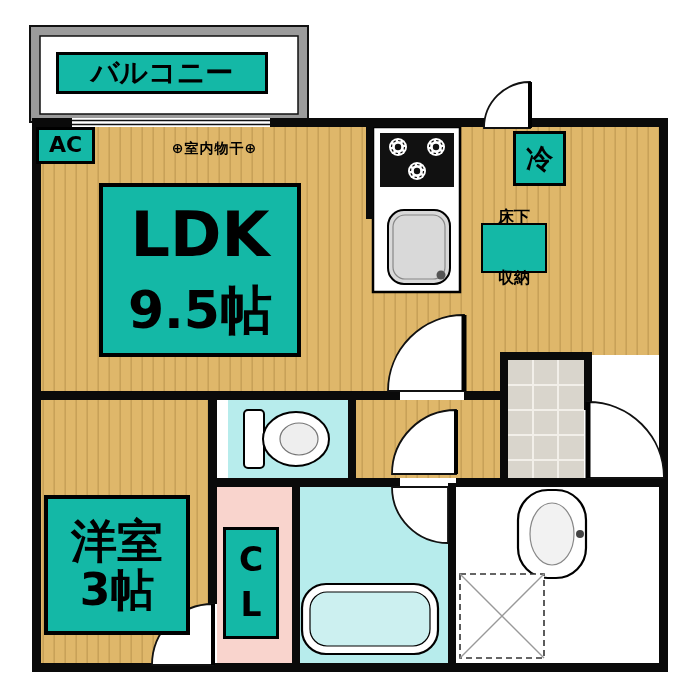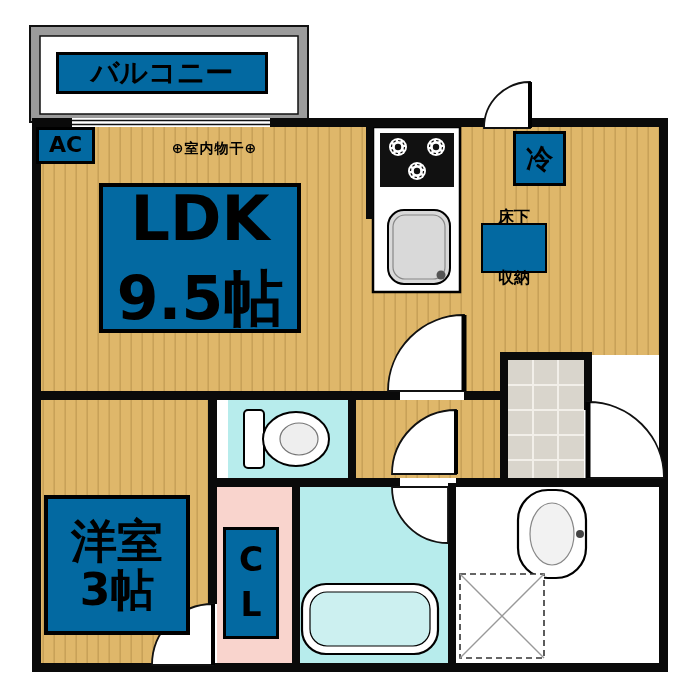--- a/index.html
+++ b/index.html
@@ -1,28 +1,28 @@
 <!DOCTYPE html>
 <html><head>
 <meta charset="utf-8">
 <style>
   html,body{margin:0;padding:0;background:#ffffff;}
   .stage{position:relative;width:700px;height:700px;background:#ffffff;overflow:hidden;
          font-family:"DejaVu Sans","Liberation Sans",sans-serif;}
   .stage svg{position:absolute;left:0;top:0;}
   .lbl{position:absolute;color:#000;font-weight:bold;display:flex;align-items:center;
        justify-content:center;text-align:center;box-sizing:border-box;line-height:1.1;}
-  .boxed{background:#0369a1;border:3px solid #000;}
+  .boxed{background:#14b8a6;border:3px solid #000;}
   .col{flex-direction:column;}
   .balcony-label{left:56px;top:52px;width:212px;height:42px;font-size:28px;border-width:3px;}
   .ac-label{left:36px;top:127px;width:59px;height:37px;font-size:22px;border-width:3px;}
   .drying-label{left:112px;top:136px;width:205px;height:26px;font-size:14px;letter-spacing:1px;text-align:center;}
-  .ldk-box{left:99px;top:183px;width:202px;height:150px;border-width:4px;}
+  .ldk-box{left:99px;top:183px;width:202px;height:174px;border-width:4px;}
   .ldk-name{font-size:62px;line-height:1.05;}
-  .ldk-size{font-size:60px;line-height:1.05;margin-top:16px;}
+  .ldk-size{font-size:52px;line-height:1.05;margin-top:16px;}
   .fridge-label{left:513px;top:131px;width:53px;height:55px;font-size:27px;border-width:3px;}
   .underfloor-box{left:481px;top:223px;width:66px;height:50px;font-size:16px;line-height:1.3;border-width:2px;gap:40px;}
   .western-box{left:44px;top:457px;width:146px;height:140px;border-width:4px;margin-top:38px;}
   .western-name{font-size:46px;line-height:1.1;}
   .western-size{font-size:44px;line-height:1.1;}
   .cl-box{left:223px;top:527px;width:56px;height:112px;font-size:33px;line-height:1.35;border-width:3px;}
 </style>
 </head>
 <body>
 

